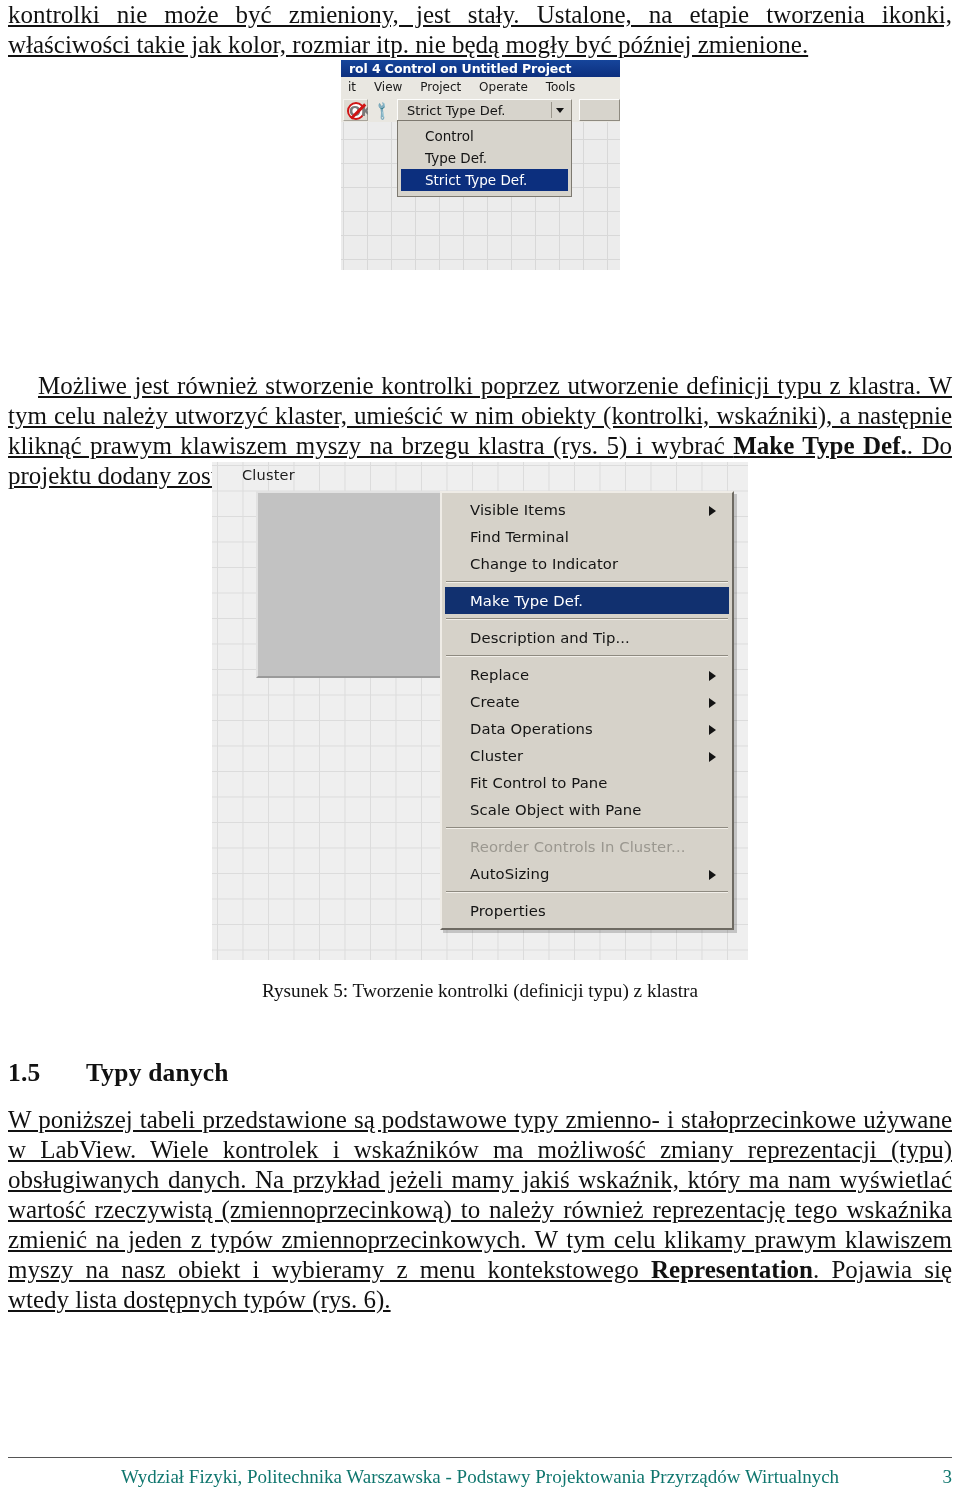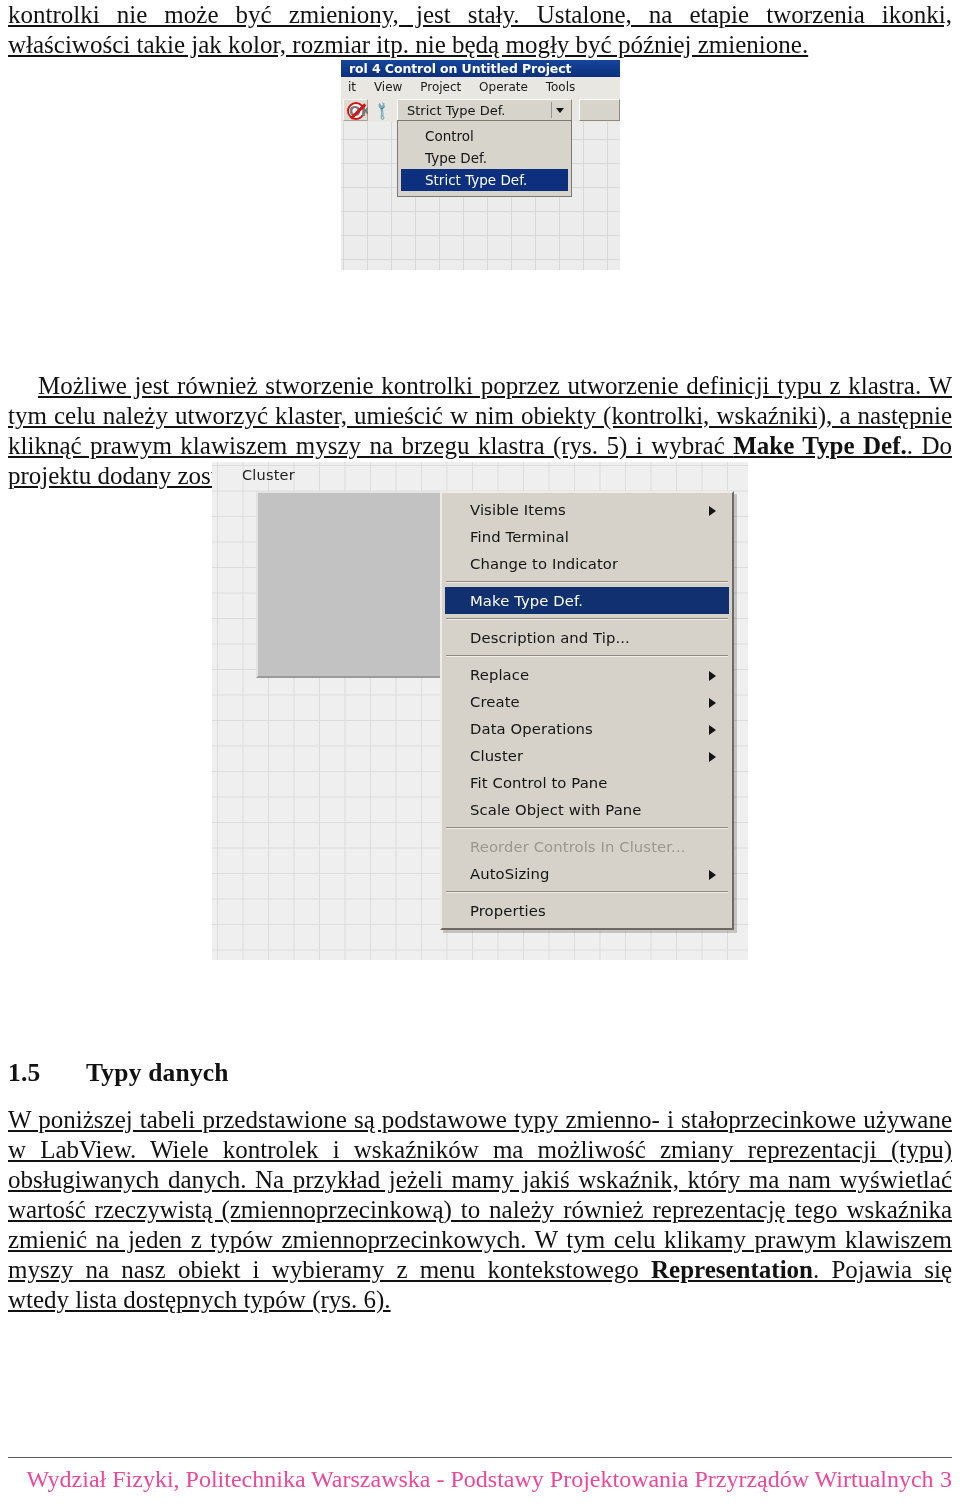--- a/index.html
+++ b/index.html
@@ -67,22 +67,22 @@
     top: 1457px;
     width: 944px;
     height: 1px;
     background: #555;
   }
   .footer {
     position: absolute;
     left: 8px;
     top: 1466px;
     width: 944px;
-    font-size: 24px;
-    color: #ec4899;
+    font-size: 19px;
+    color: #0f766e;
     display: flex;
     justify-content: center;
     align-items: flex-start;
   }
   .footer .ftext { }
   .footer .fnum {
     position: absolute;
     right: 0;
     top: 0;
   }
@@ -448,20 +448,21 @@
         <span>AutoSizing</span>
         <i class="sub"></i>
       </div>
       <div class="ctx-sep"></div>
       <div class="ctx-item">
         <span>Properties</span>
       </div>
     </div>
   </div>
 
+  <div class="caption cap5">Rysunek 5: Tworzenie kontrolki (definicji typu) z klastra</div>
 
   <div class="heading"><span class="num">1.5</span><span>Typy danych</span></div>
 
   <div class="para p-last"><span>W poniższej tabeli przedstawione są podstawowe typy zmienno- i stałoprzecinkowe używane w LabView. Wiele kontrolek i wskaźników ma możliwość zmiany reprezentacji (typu) obsługiwanych danych. Na przykład jeżeli mamy jakiś wskaźnik, który ma nam wyświetlać wartość rzeczywistą (zmiennoprzecinkową) to należy również reprezentację tego wskaźnika zmienić na jeden z typów zmiennoprzecinkowych. W tym celu klikamy prawym klawiszem myszy na nasz obiekt i wybieramy z menu kontekstowego </span><b>Representation</b><span>. Pojawia się wtedy lista dostępnych typów (rys. 6).</span></div>
 
   <div class="footer-rule"></div>
   <div class="footer">
     <span class="ftext">Wydział Fizyki, Politechnika Warszawska - Podstawy Projektowania Przyrządów Wirtualnych</span>
     <span class="fnum">3</span>
   </div>

